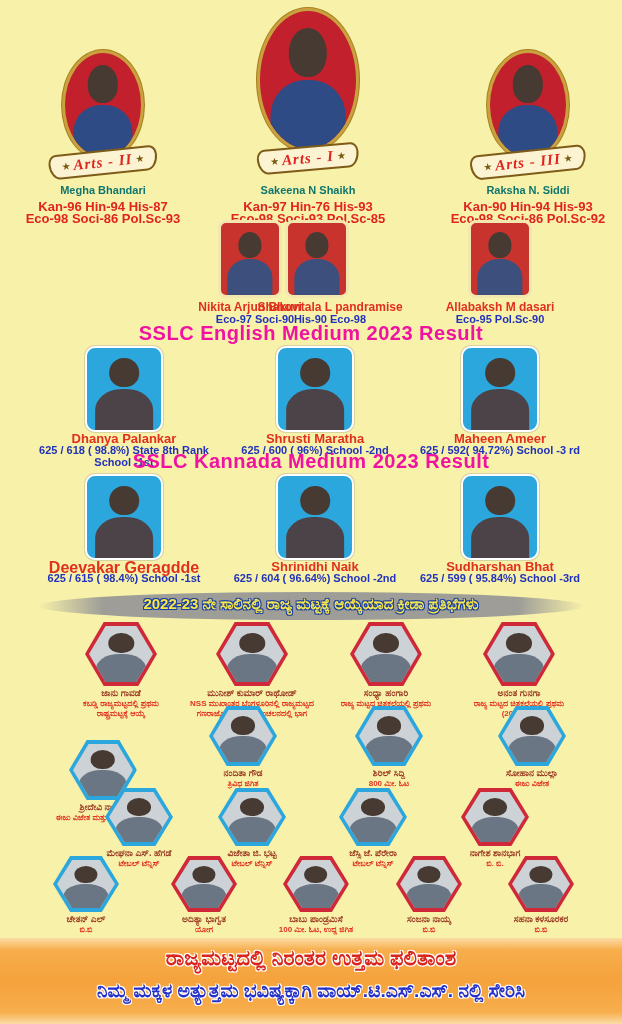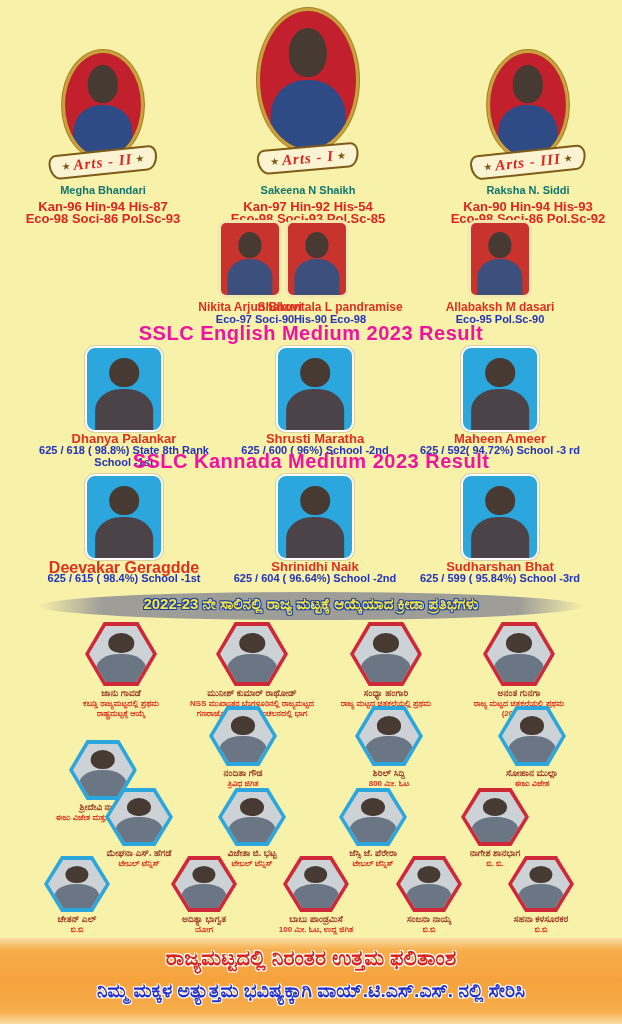--- a/index.html
+++ b/index.html
@@ -74,21 +74,21 @@
 
   <div class="abs ctr" style="left:308px;top:8px;">
     <div class="oval" style="width:96px;height:138px;">
         <div class="avatar"></div>
       </div>
   </div>
   <div class="abs ctr" style="left:308px;top:146px;transform:translateX(-50%) rotate(-5deg);">
     <div class="ribbon"><span class="star">★</span><span class="lbl">Arts - I</span><span class="star">★</span></div>
   </div>
   <div class="abs ctr name-blue" style="left:308px;top:184px;">Sakeena N Shaikh</div>
-  <div class="abs ctr marks-red" style="left:308px;top:199px;">Kan-97 Hin-92  His-54</div>
+  <div class="abs ctr marks-red" style="left:308px;top:199px;">Kan-97 Hin-76  His-93</div>
   <div class="abs ctr marks-red" style="left:308px;top:211px;">Eco-98  Soci-93 Pol.Sc-85</div>
 
   <div class="abs ctr" style="left:528px;top:50px;">
     <div class="oval" style="width:76px;height:104px;">
         <div class="avatar"></div>
       </div>
   </div>
   <div class="abs ctr" style="left:528px;top:150px;transform:translateX(-50%) rotate(-6deg);">
     <div class="ribbon"><span class="star">★</span><span class="lbl">Arts - III</span><span class="star">★</span></div>
   </div>
@@ -278,21 +278,21 @@
   <div class="abs ctr" style="left:495px;top:788px;">
     <div class="hex red" style="width:68px;height:58px;">
         <div class="inner">
           <div class="avatar"></div>
         </div>
       </div>
     <div class="hex-nm">ನಾಗೇಶ ಶಾನಭಾಗ</div>
     <div class="hex-ds">ಬಿ. ಬಿ.</div>
   </div>
 
-  <div class="abs ctr" style="left:77px;top:856px;text-align:center;">
+  <div class="abs ctr" style="left:86px;top:856px;text-align:center;">
     <div class="hex blue" style="width:66px;height:56px;">
         <div class="inner">
           <div class="avatar"></div>
         </div>
       </div>
     <div class="hex-nm">ಚೇತನ್ ಎಲ್</div>
     <div class="hex-ds">ಬಿ.ಬಿ</div>
   </div>
   <div class="abs ctr" style="left:204px;top:856px;">
     <div class="hex red" style="width:66px;height:56px;">

